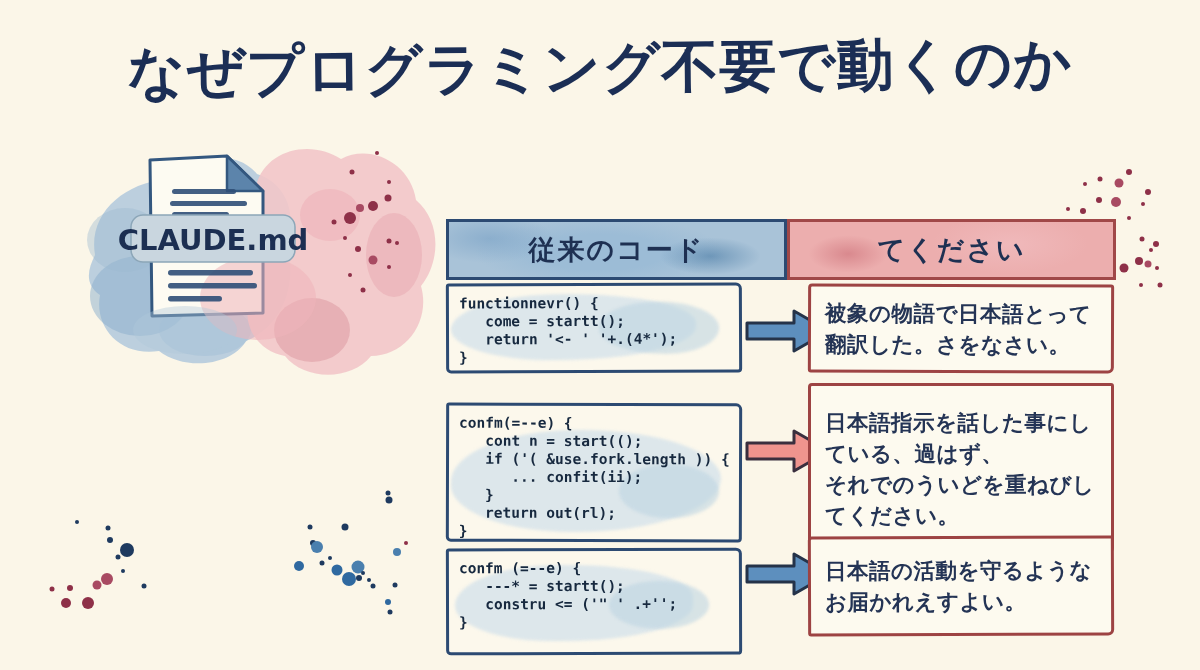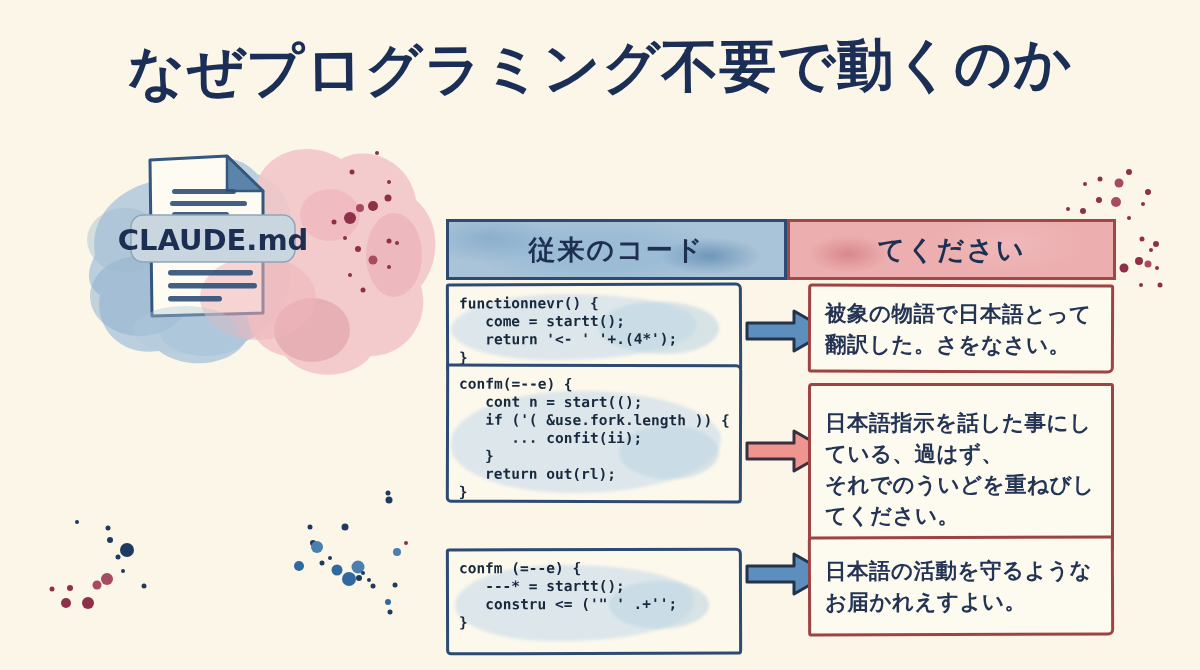--- a/index.html
+++ b/index.html
@@ -33,21 +33,21 @@
       radial-gradient(100px 38px at 68% 40%, rgba(240,186,188,.9), transparent 78%),
       #ecaeae;
   }
   .hdr-label{font-size:27px;font-weight:bold;color:#1e3052;letter-spacing:2px;}
   .code-box{
     position:absolute;left:446px;width:296px;box-sizing:border-box;
     border:3px solid #2c4a72;background:#fcf8ec;overflow:hidden;
     border-radius:3px 6px 4px 5px;
   }
   .cb1{top:283px;height:90px;transform:rotate(-0.2deg);}
-  .cb2{top:364px;height:139px;transform:rotate(0.15deg);}
+  .cb2{top:403px;height:139px;transform:rotate(0.15deg);}
   .cb3{top:548px;height:107px;transform:rotate(-0.15deg);}
   .blob{position:absolute;background:#dde7eb;filter:blur(1.5px);}
   .blob.dark{background:#bed5e2;opacity:.6;}
   .b1a{left:2px;top:8px;width:245px;height:66px;border-radius:46% 54% 58% 42%/55% 45% 52% 48%;}
   .b1b{left:150px;top:16px;width:120px;height:52px;border-radius:50% 50% 44% 56%/48% 52% 50% 50%;}
   .b2a{left:2px;top:24px;width:270px;height:102px;border-radius:48% 52% 55% 45%/52% 48% 54% 46%;}
   .b2b{left:170px;top:58px;width:100px;height:54px;border-radius:50%/50%;}
   .b3a{left:6px;top:14px;width:238px;height:76px;border-radius:45% 55% 57% 43%/56% 44% 50% 50%;}
   .b3b{left:160px;top:30px;width:100px;height:48px;border-radius:50%/50%;}
   .code{

